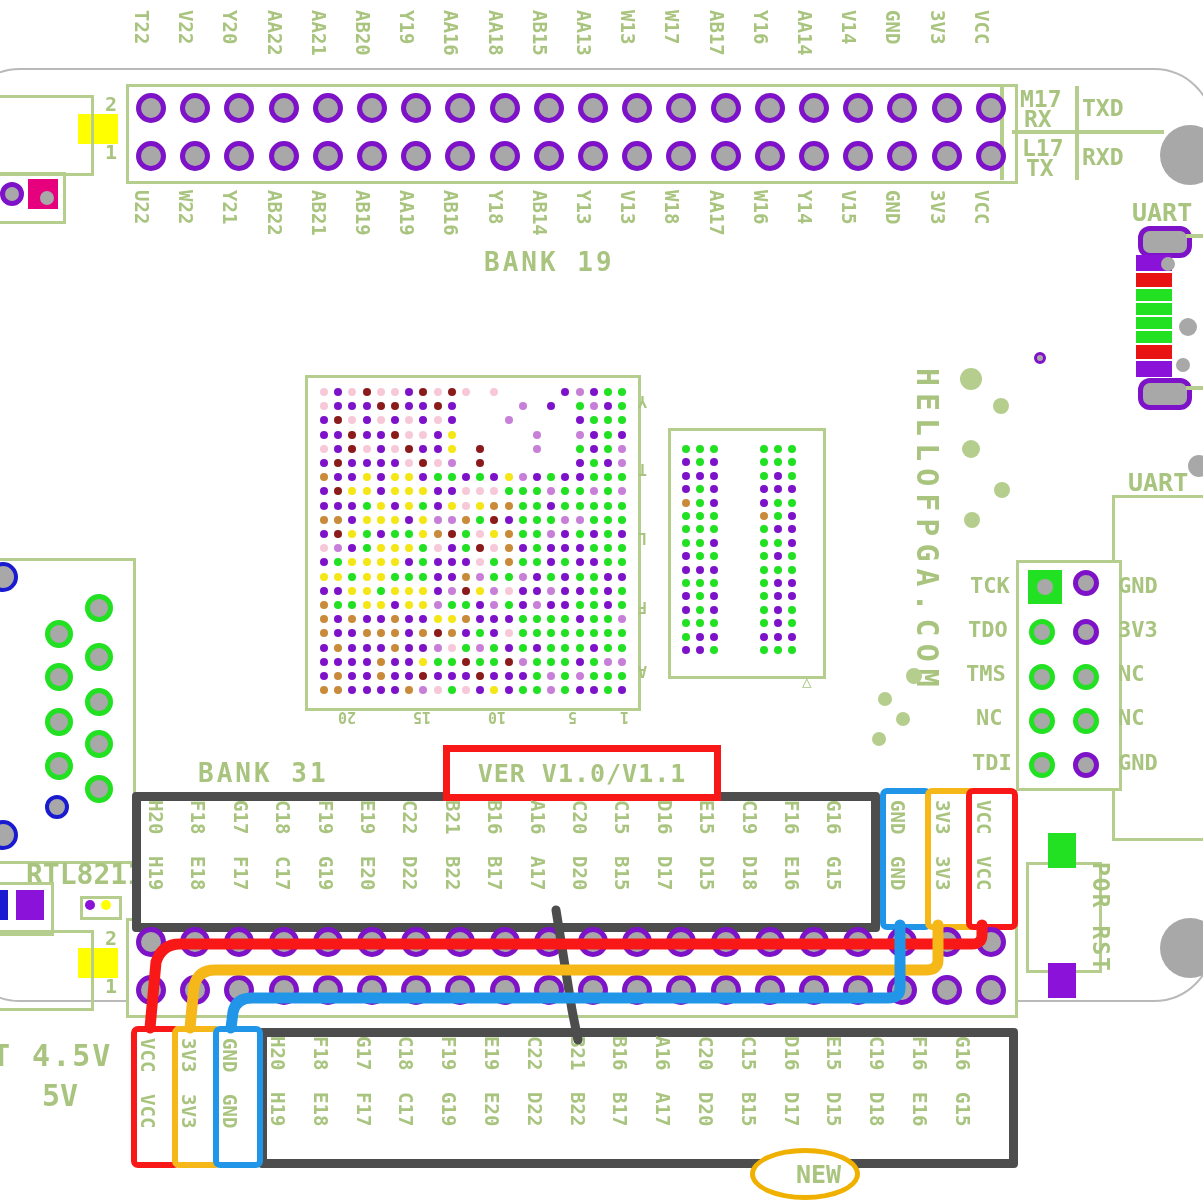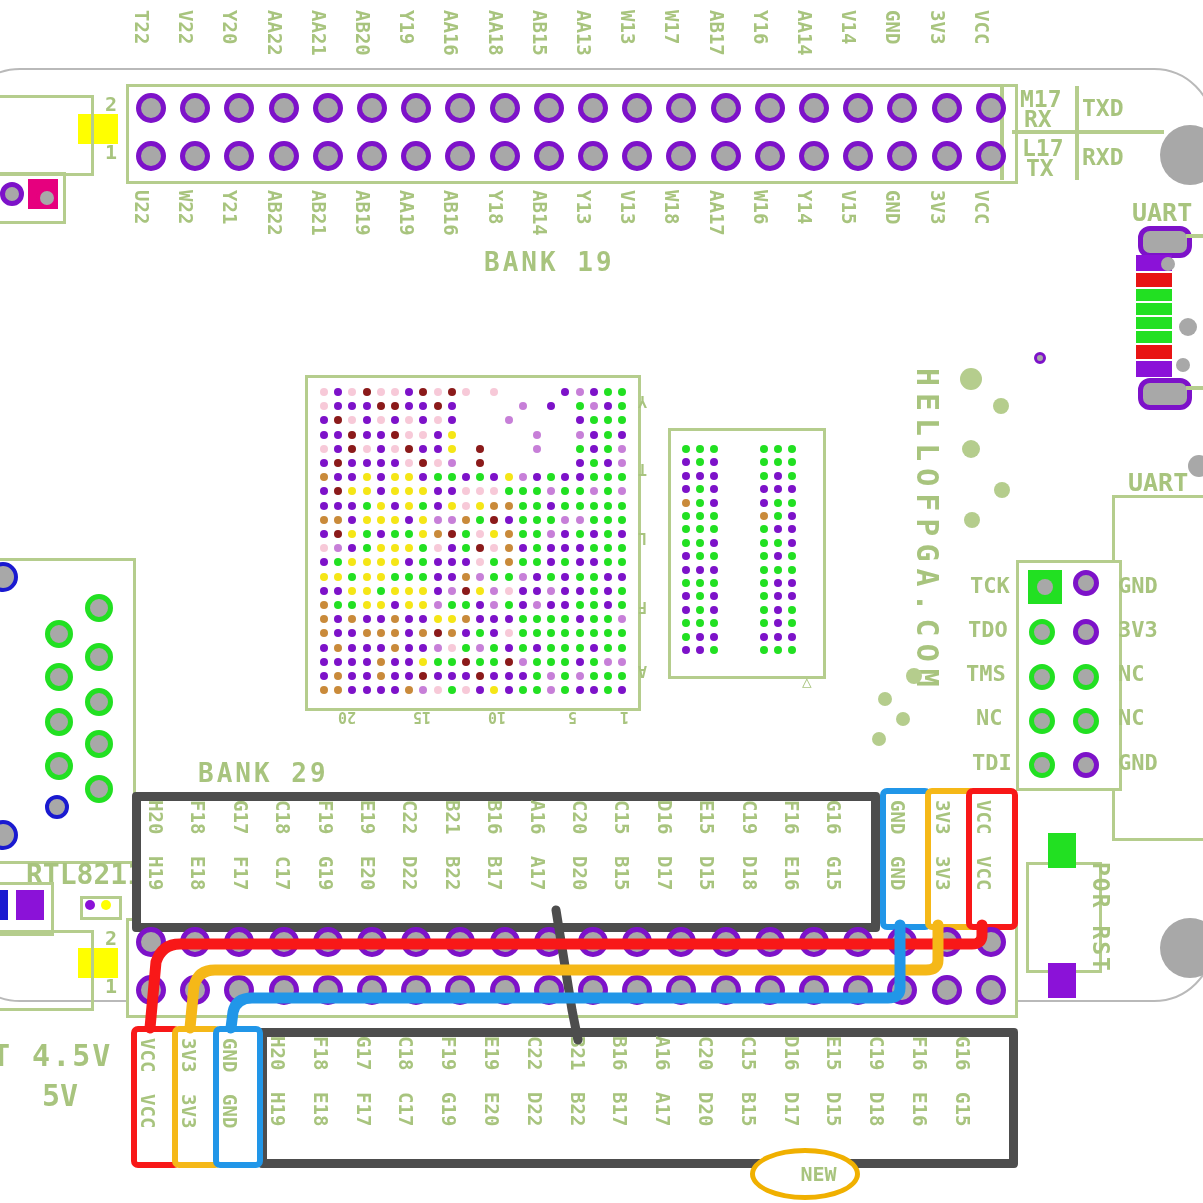--- a/index.html
+++ b/index.html
@@ -734,29 +734,32 @@
   <div class="pin blue" style="left:45px;top:795px;width:16px;height:16px;"></div>
 
   <div class="silk" style="left:26px;top:858px;font-size:28px;">RTL8211E</div>
   <div class="silkbox" style="left:-32px;top:882px;width:80px;height:48px;"></div>
   <div class="rect" style="left:-14px;top:890px;width:22px;height:30px;background:#1a1ad0;"></div>
   <div class="rect" style="left:16px;top:890px;width:28px;height:30px;background:#8b12d8;"></div>
   <div class="silkbox" style="left:80px;top:896px;width:36px;height:18px;"></div>
   <div class="pin" style="left:85px;top:900px;width:10px;height:10px;background:#8b12d8;"></div>
   <div class="pin" style="left:101px;top:900px;width:10px;height:10px;background:#ffff00;"></div>
 
-  <div class="silk" style="left:198px;top:758px;font-size:26px;letter-spacing:3px;">BANK 29</div>
+  <div class="silk" style="left:198px;top:758px;font-size:26px;letter-spacing:3px;">BANK 31</div>
 
   <div class="hdr" style="left:126px;top:918px;width:886px;height:94px;"></div>
   <div class="silk" style="left:105px;top:926px;font-size:20px;">2</div>
   <div class="silk" style="left:105px;top:974px;font-size:20px;">1</div>
   <div class="rect" style="left:78px;top:948px;width:40px;height:30px;background:#ffff00;"></div>
   <div class="silkbox" style="left:-30px;top:930px;width:118px;height:75px;"></div>
 
   <div class="darkconn" style="left:132px;top:792px;width:730px;height:122px;"></div>
+  <div class="verbadge" style="left:443px;top:745px;width:264px;height:42px;">
+    <span style="font-size:25px;letter-spacing:1px;">VER V1.0/V1.1</span>
+  </div>
   <div id="v10-labels">
       <div class="vlabel" style="left: 167px; top: 800px; font-size: 19px;">H20</div>
       <div class="vlabel" style="left: 209.4px; top: 800px; font-size: 19px;">F18</div>
       <div class="vlabel" style="left: 251.8px; top: 800px; font-size: 19px;">G17</div>
       <div class="vlabel" style="left: 294.2px; top: 800px; font-size: 19px;">C18</div>
       <div class="vlabel" style="left: 336.6px; top: 800px; font-size: 19px;">F19</div>
       <div class="vlabel" style="left: 379px; top: 800px; font-size: 19px;">E19</div>
       <div class="vlabel" style="left: 421.4px; top: 800px; font-size: 19px;">C22</div>
       <div class="vlabel" style="left: 463.8px; top: 800px; font-size: 19px;">B21</div>
       <div class="vlabel" style="left: 506.2px; top: 800px; font-size: 19px;">B16</div>
@@ -793,21 +796,21 @@
       <div class="railbox" style="left: 925px; top: 788px; width: 40px; height: 130px; border: 6px solid rgb(245, 184, 24);"></div>
       <div class="vlabel" style="left: 954px; top: 800px; font-size: 19px;">3V3</div>
       <div class="vlabel" style="left: 954px; top: 856px; font-size: 19px;">3V3</div>
       <div class="railbox" style="left: 966px; top: 788px; width: 40px; height: 130px; border: 6px solid rgb(248, 24, 24);"></div>
       <div class="vlabel" style="left: 995px; top: 800px; font-size: 19px;">VCC</div>
       <div class="vlabel" style="left: 995px; top: 856px; font-size: 19px;">VCC</div>
     </div>
 
   <div class="darkconn" style="left:258px;top:1028px;width:742px;height:122px;"></div>
   <div class="newbadge" style="left:750px;top:1148px;width:100px;height:42px;">
-    <span style="font-size:20px;margin-left:27px;">NEW</span>
+    <span style="font-size:25px;margin-left:27px;">NEW</span>
   </div>
   <div id="v12-labels">
       <div class="vlabel" style="left: 289px; top: 1036px; font-size: 19px;">H20</div>
       <div class="vlabel" style="left: 331.8px; top: 1036px; font-size: 19px;">F18</div>
       <div class="vlabel" style="left: 374.6px; top: 1036px; font-size: 19px;">G17</div>
       <div class="vlabel" style="left: 417.4px; top: 1036px; font-size: 19px;">C18</div>
       <div class="vlabel" style="left: 460.2px; top: 1036px; font-size: 19px;">F19</div>
       <div class="vlabel" style="left: 503px; top: 1036px; font-size: 19px;">E19</div>
       <div class="vlabel" style="left: 545.8px; top: 1036px; font-size: 19px;">C22</div>
       <div class="vlabel" style="left: 588.6px; top: 1036px; font-size: 19px;">B21</div>

